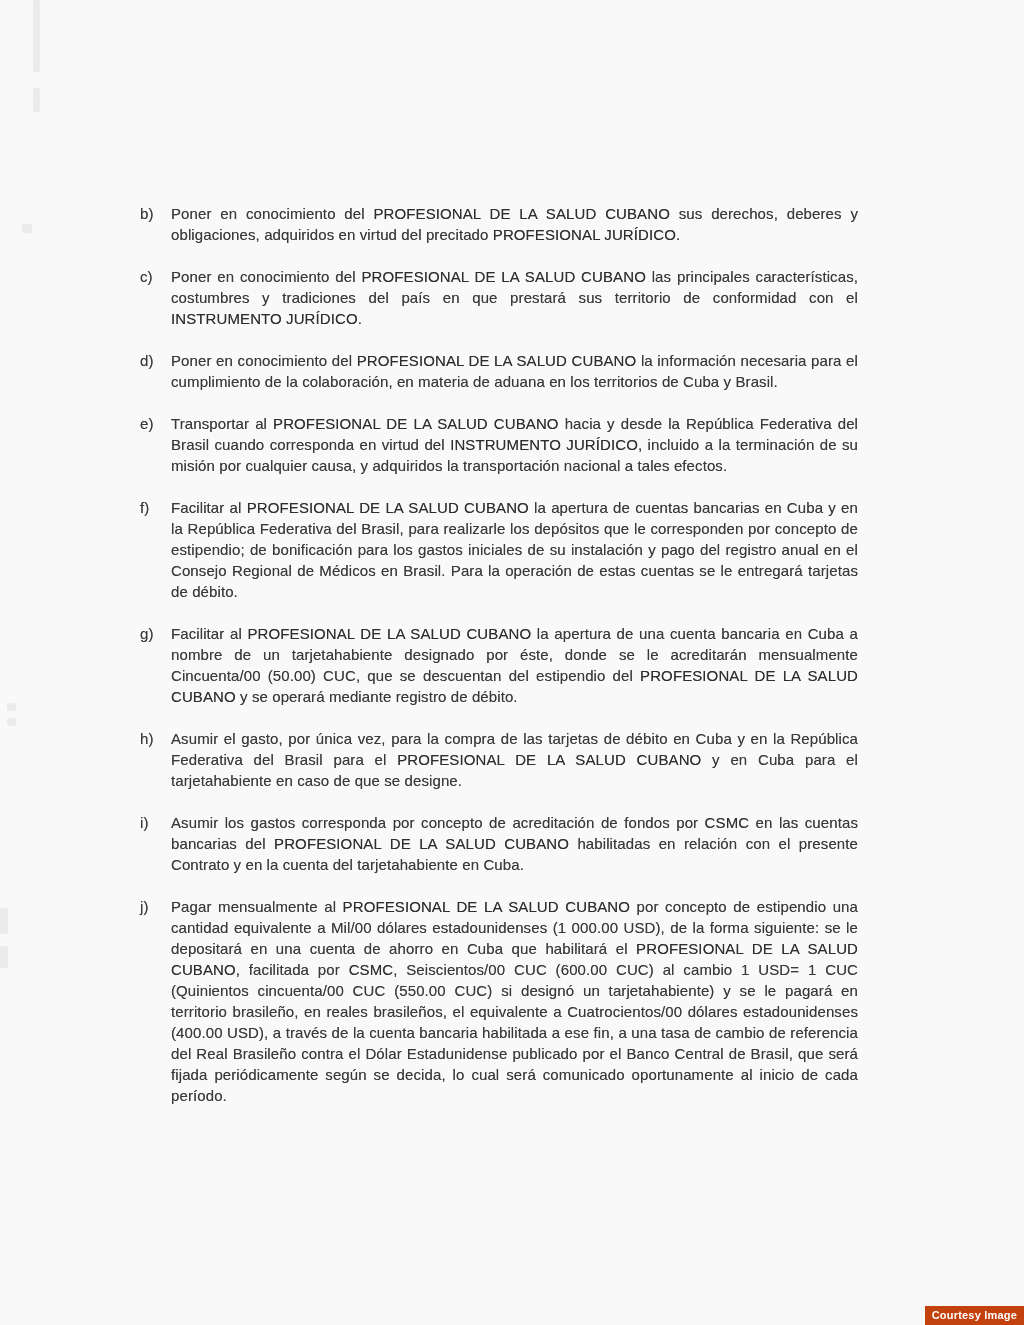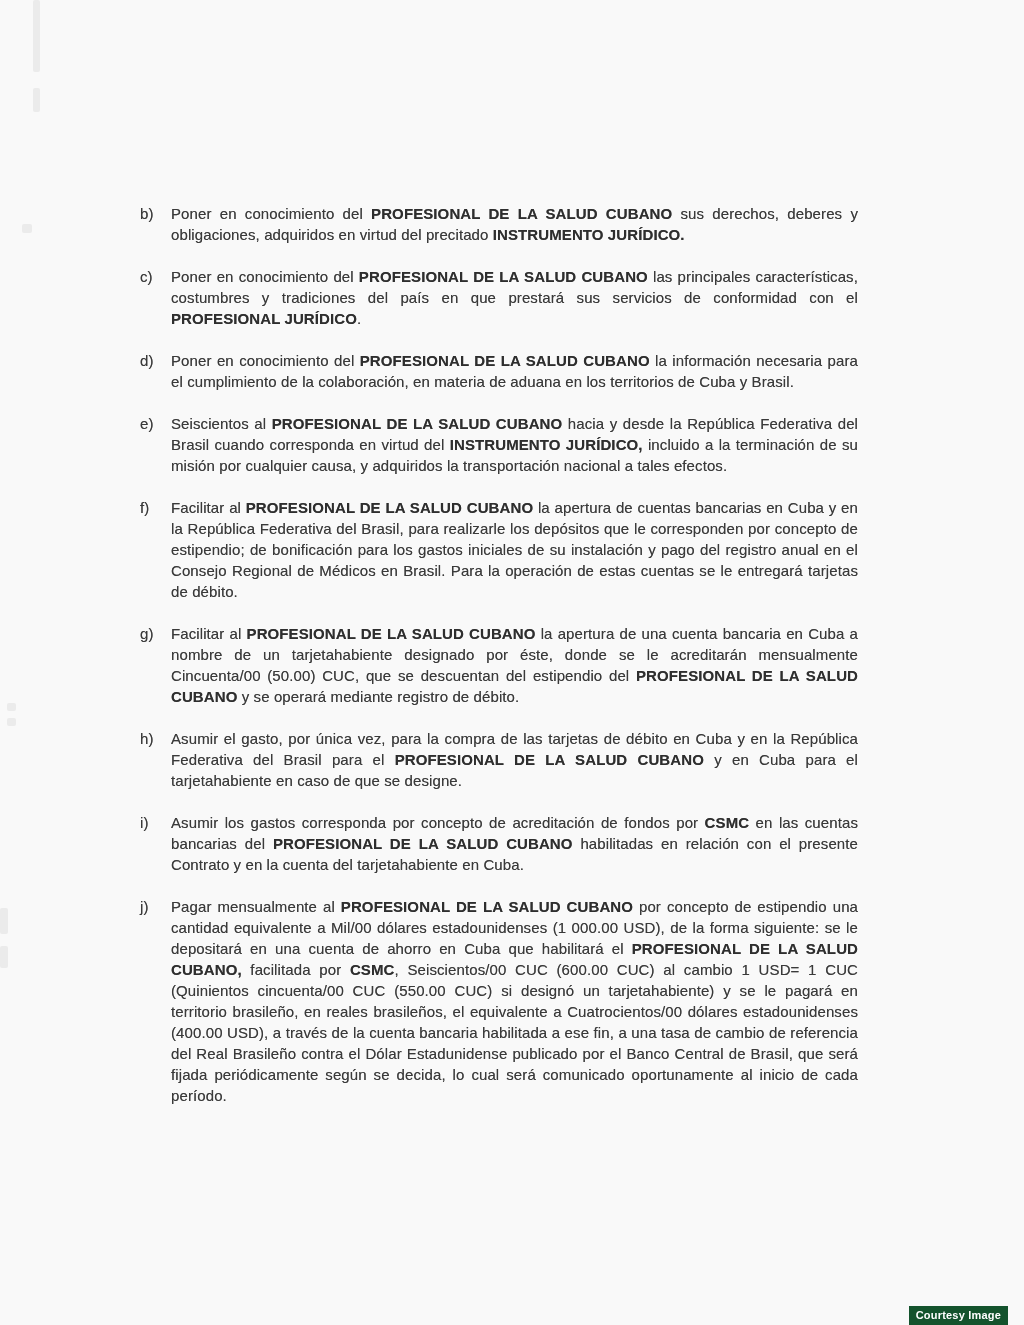--- a/index.html
+++ b/index.html
@@ -53,27 +53,27 @@
   .item:last-child { margin-bottom: 0; }
   .marker {
     position: absolute;
     left: 0;
     top: 0;
   }
   .text {
     margin: 0;
     text-align: justify;
   }
-  .text b { font-weight: 700; color: #2e2e2e; }
+  .text b { font-weight: 400; color: #2e2e2e; }
 
   .badge {
     position: absolute;
-    right: 16px;
+    right: 0;
     bottom: 0;
-    background: #14532d;
+    background: #c2410c;
     color: #ffffff;
     font-size: 11px;
     font-weight: 700;
     line-height: 13px;
     padding: 3px 7px 3px 7px;
     letter-spacing: 0.2px;
     filter: none;
   }
 </style>
 </head>
@@ -85,33 +85,33 @@
   <div class="artifact a2"></div>
   <div class="artifact a3"></div>
   <div class="artifact a4"></div>
   <div class="artifact a5"></div>
   <div class="artifact a6"></div>
   <div class="artifact a7"></div>
 
   <div class="doc">
       <div class="item">
         <span class="marker">b)</span>
-        <p class="text"><span>Poner en conocimiento del </span><b>PROFESIONAL DE LA SALUD CUBANO</b><span> sus derechos, deberes y obligaciones, adquiridos en virtud del precitado </span><b>INSTRUMENTO JURÍDICO.</b></p>
+        <p class="text"><span>Poner en conocimiento del </span><b>PROFESIONAL DE LA SALUD CUBANO</b><span> sus derechos, deberes y obligaciones, adquiridos en virtud del precitado </span><b>PROFESIONAL JURÍDICO.</b></p>
       </div>
       <div class="item">
         <span class="marker">c)</span>
-        <p class="text"><span>Poner en conocimiento del </span><b>PROFESIONAL DE LA SALUD CUBANO</b><span> las principales características, costumbres y tradiciones del país en que prestará sus servicios de conformidad con el </span><b>PROFESIONAL JURÍDICO</b><span>.</span></p>
+        <p class="text"><span>Poner en conocimiento del </span><b>PROFESIONAL DE LA SALUD CUBANO</b><span> las principales características, costumbres y tradiciones del país en que prestará sus territorio de conformidad con el </span><b>INSTRUMENTO JURÍDICO</b><span>.</span></p>
       </div>
       <div class="item">
         <span class="marker">d)</span>
         <p class="text"><span>Poner en conocimiento del </span><b>PROFESIONAL DE LA SALUD CUBANO</b><span> la información necesaria para el cumplimiento de la colaboración, en materia de aduana en los territorios de Cuba y Brasil.</span></p>
       </div>
       <div class="item">
         <span class="marker">e)</span>
-        <p class="text"><span>Seiscientos al </span><b>PROFESIONAL DE LA SALUD CUBANO</b><span> hacia y desde la República Federativa del Brasil cuando corresponda en virtud del </span><b>INSTRUMENTO JURÍDICO,</b><span> incluido a la terminación de su misión por cualquier causa, y adquiridos la transportación nacional a tales efectos.</span></p>
+        <p class="text"><span>Transportar al </span><b>PROFESIONAL DE LA SALUD CUBANO</b><span> hacia y desde la República Federativa del Brasil cuando corresponda en virtud del </span><b>INSTRUMENTO JURÍDICO,</b><span> incluido a la terminación de su misión por cualquier causa, y adquiridos la transportación nacional a tales efectos.</span></p>
       </div>
       <div class="item">
         <span class="marker">f)</span>
         <p class="text"><span>Facilitar al </span><b>PROFESIONAL DE LA SALUD CUBANO</b><span> la apertura de cuentas bancarias en Cuba y en la República Federativa del Brasil, para realizarle los depósitos que le corresponden por concepto de estipendio; de bonificación para los gastos iniciales de su instalación y pago del registro anual en el Consejo Regional de Médicos en Brasil. Para la operación de estas cuentas se le entregará tarjetas de débito.</span></p>
       </div>
       <div class="item">
         <span class="marker">g)</span>
         <p class="text"><span>Facilitar al </span><b>PROFESIONAL DE LA SALUD CUBANO</b><span> la apertura de una cuenta bancaria en Cuba a nombre de un tarjetahabiente designado por éste, donde se le acreditarán mensualmente Cincuenta/00 (50.00) CUC, que se descuentan del estipendio del </span><b>PROFESIONAL DE LA SALUD CUBANO</b><span> y se operará mediante registro de débito.</span></p>
       </div>
       <div class="item">

